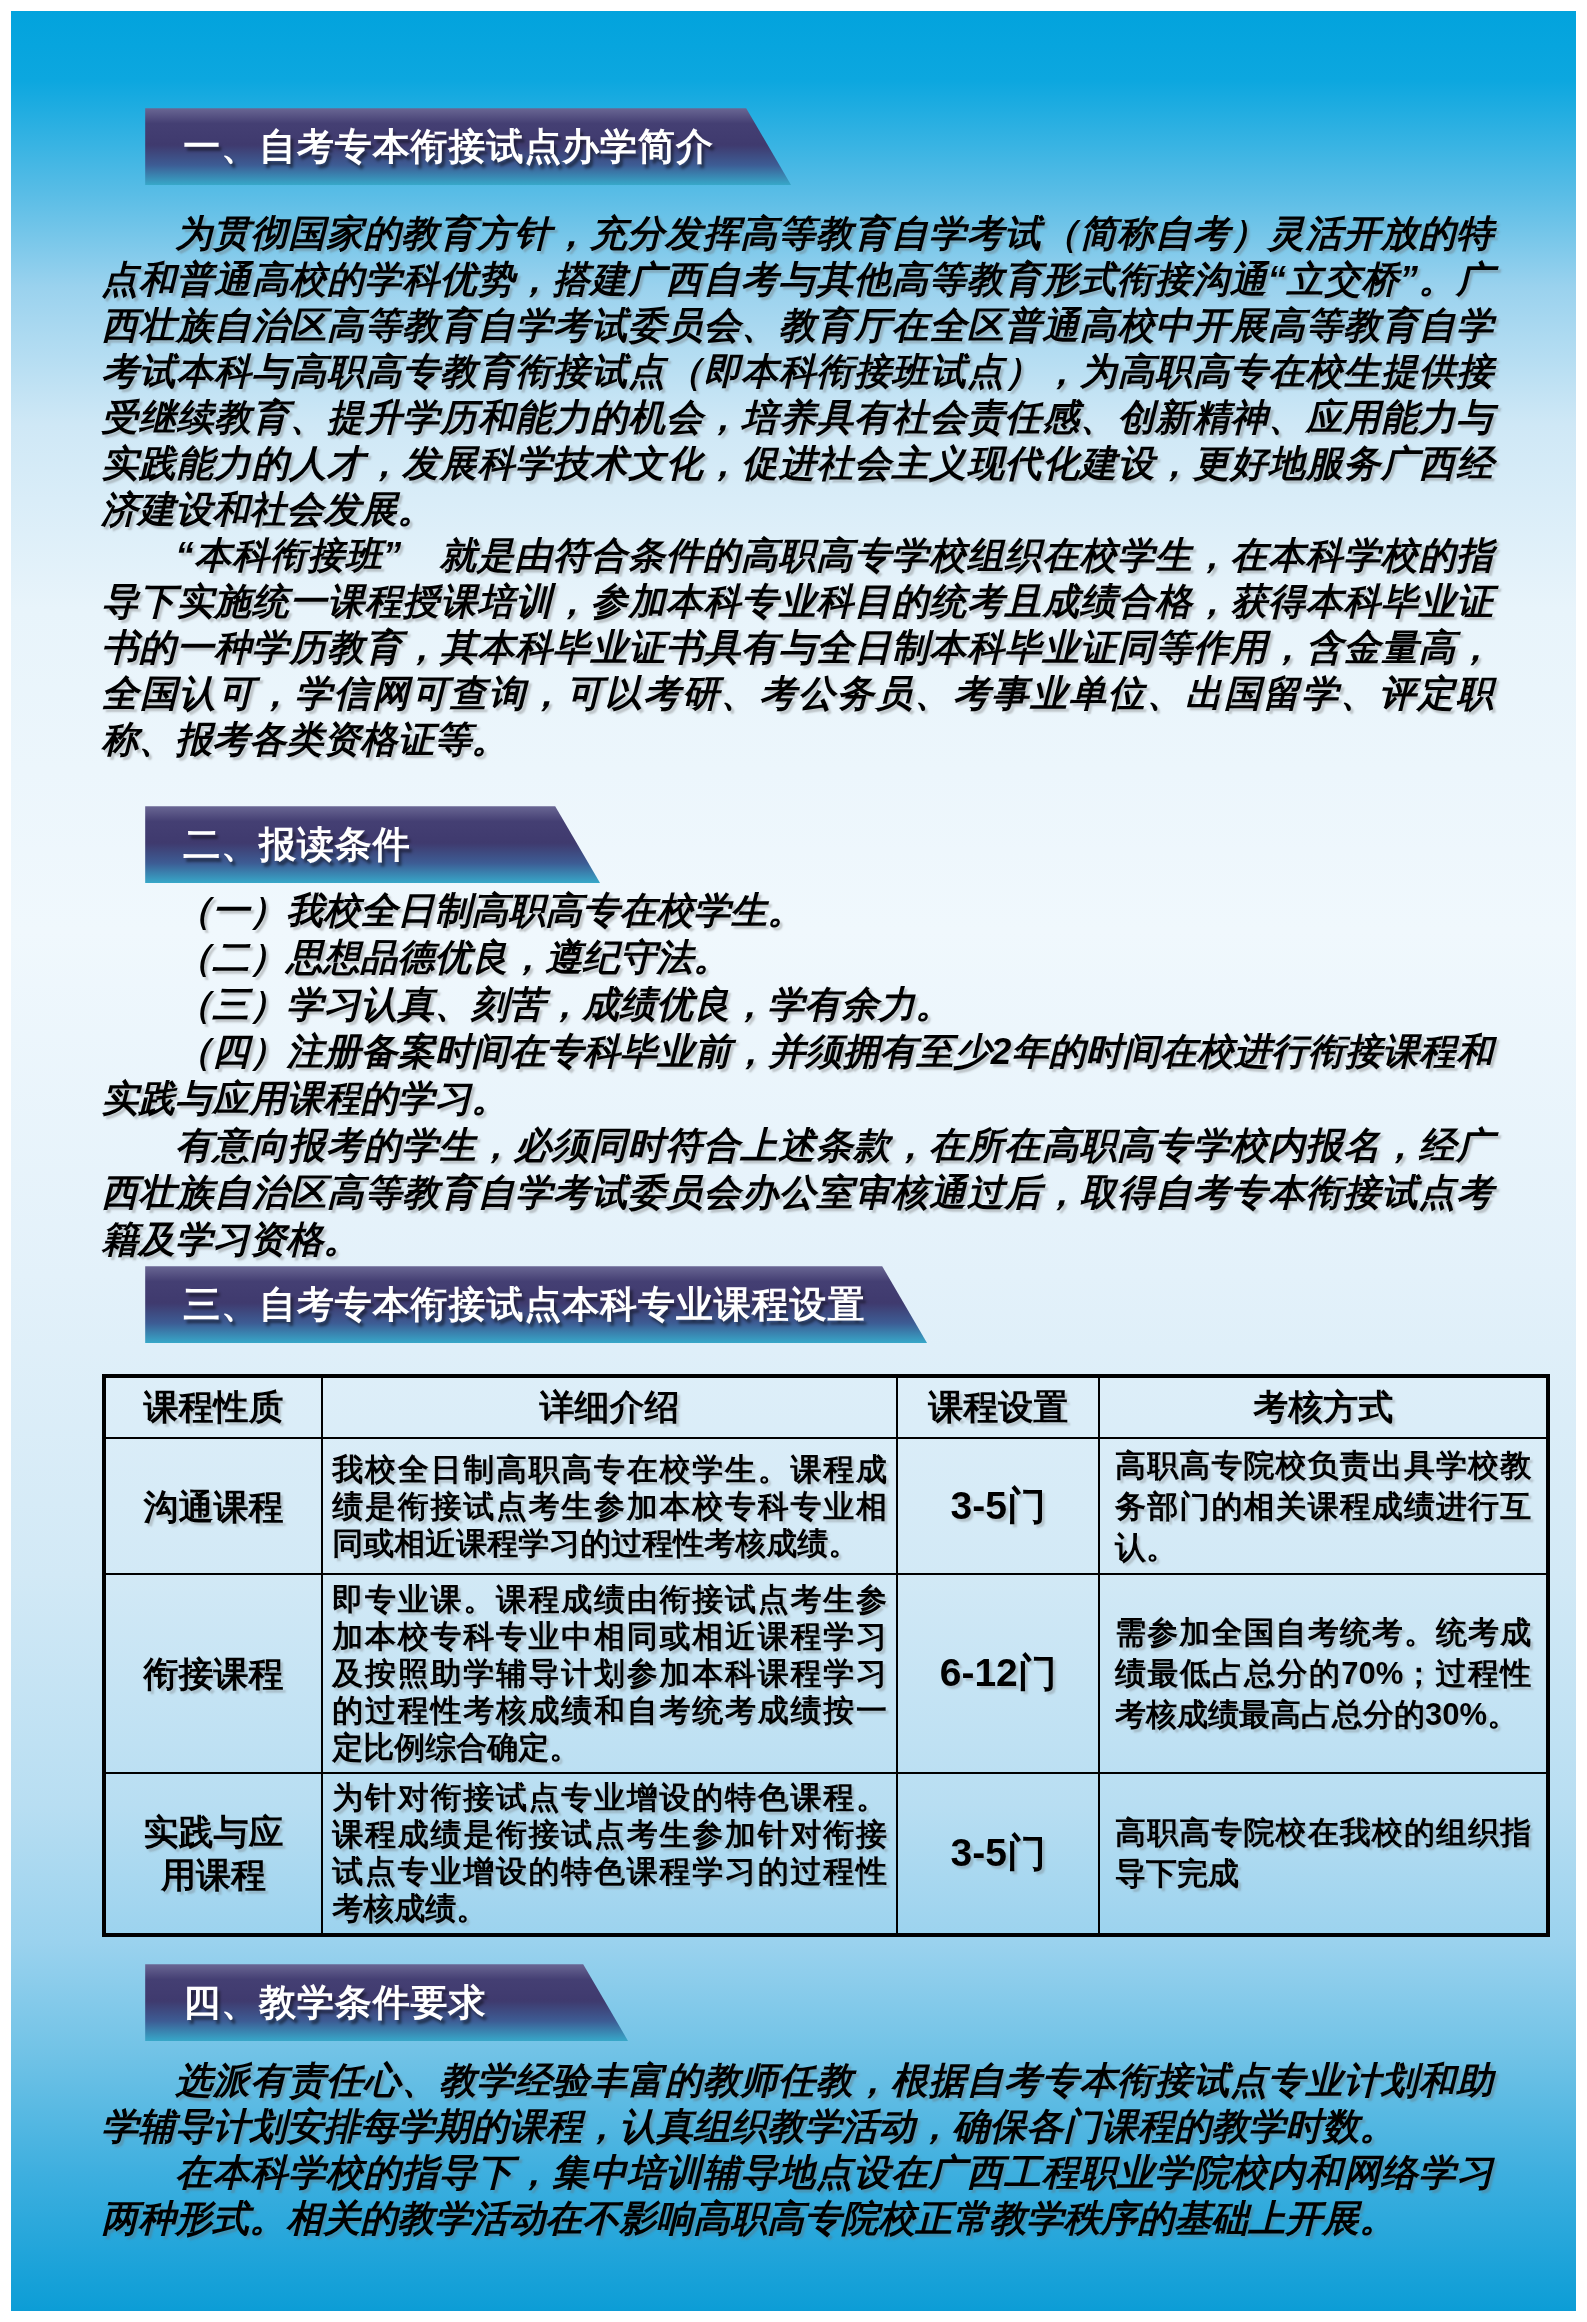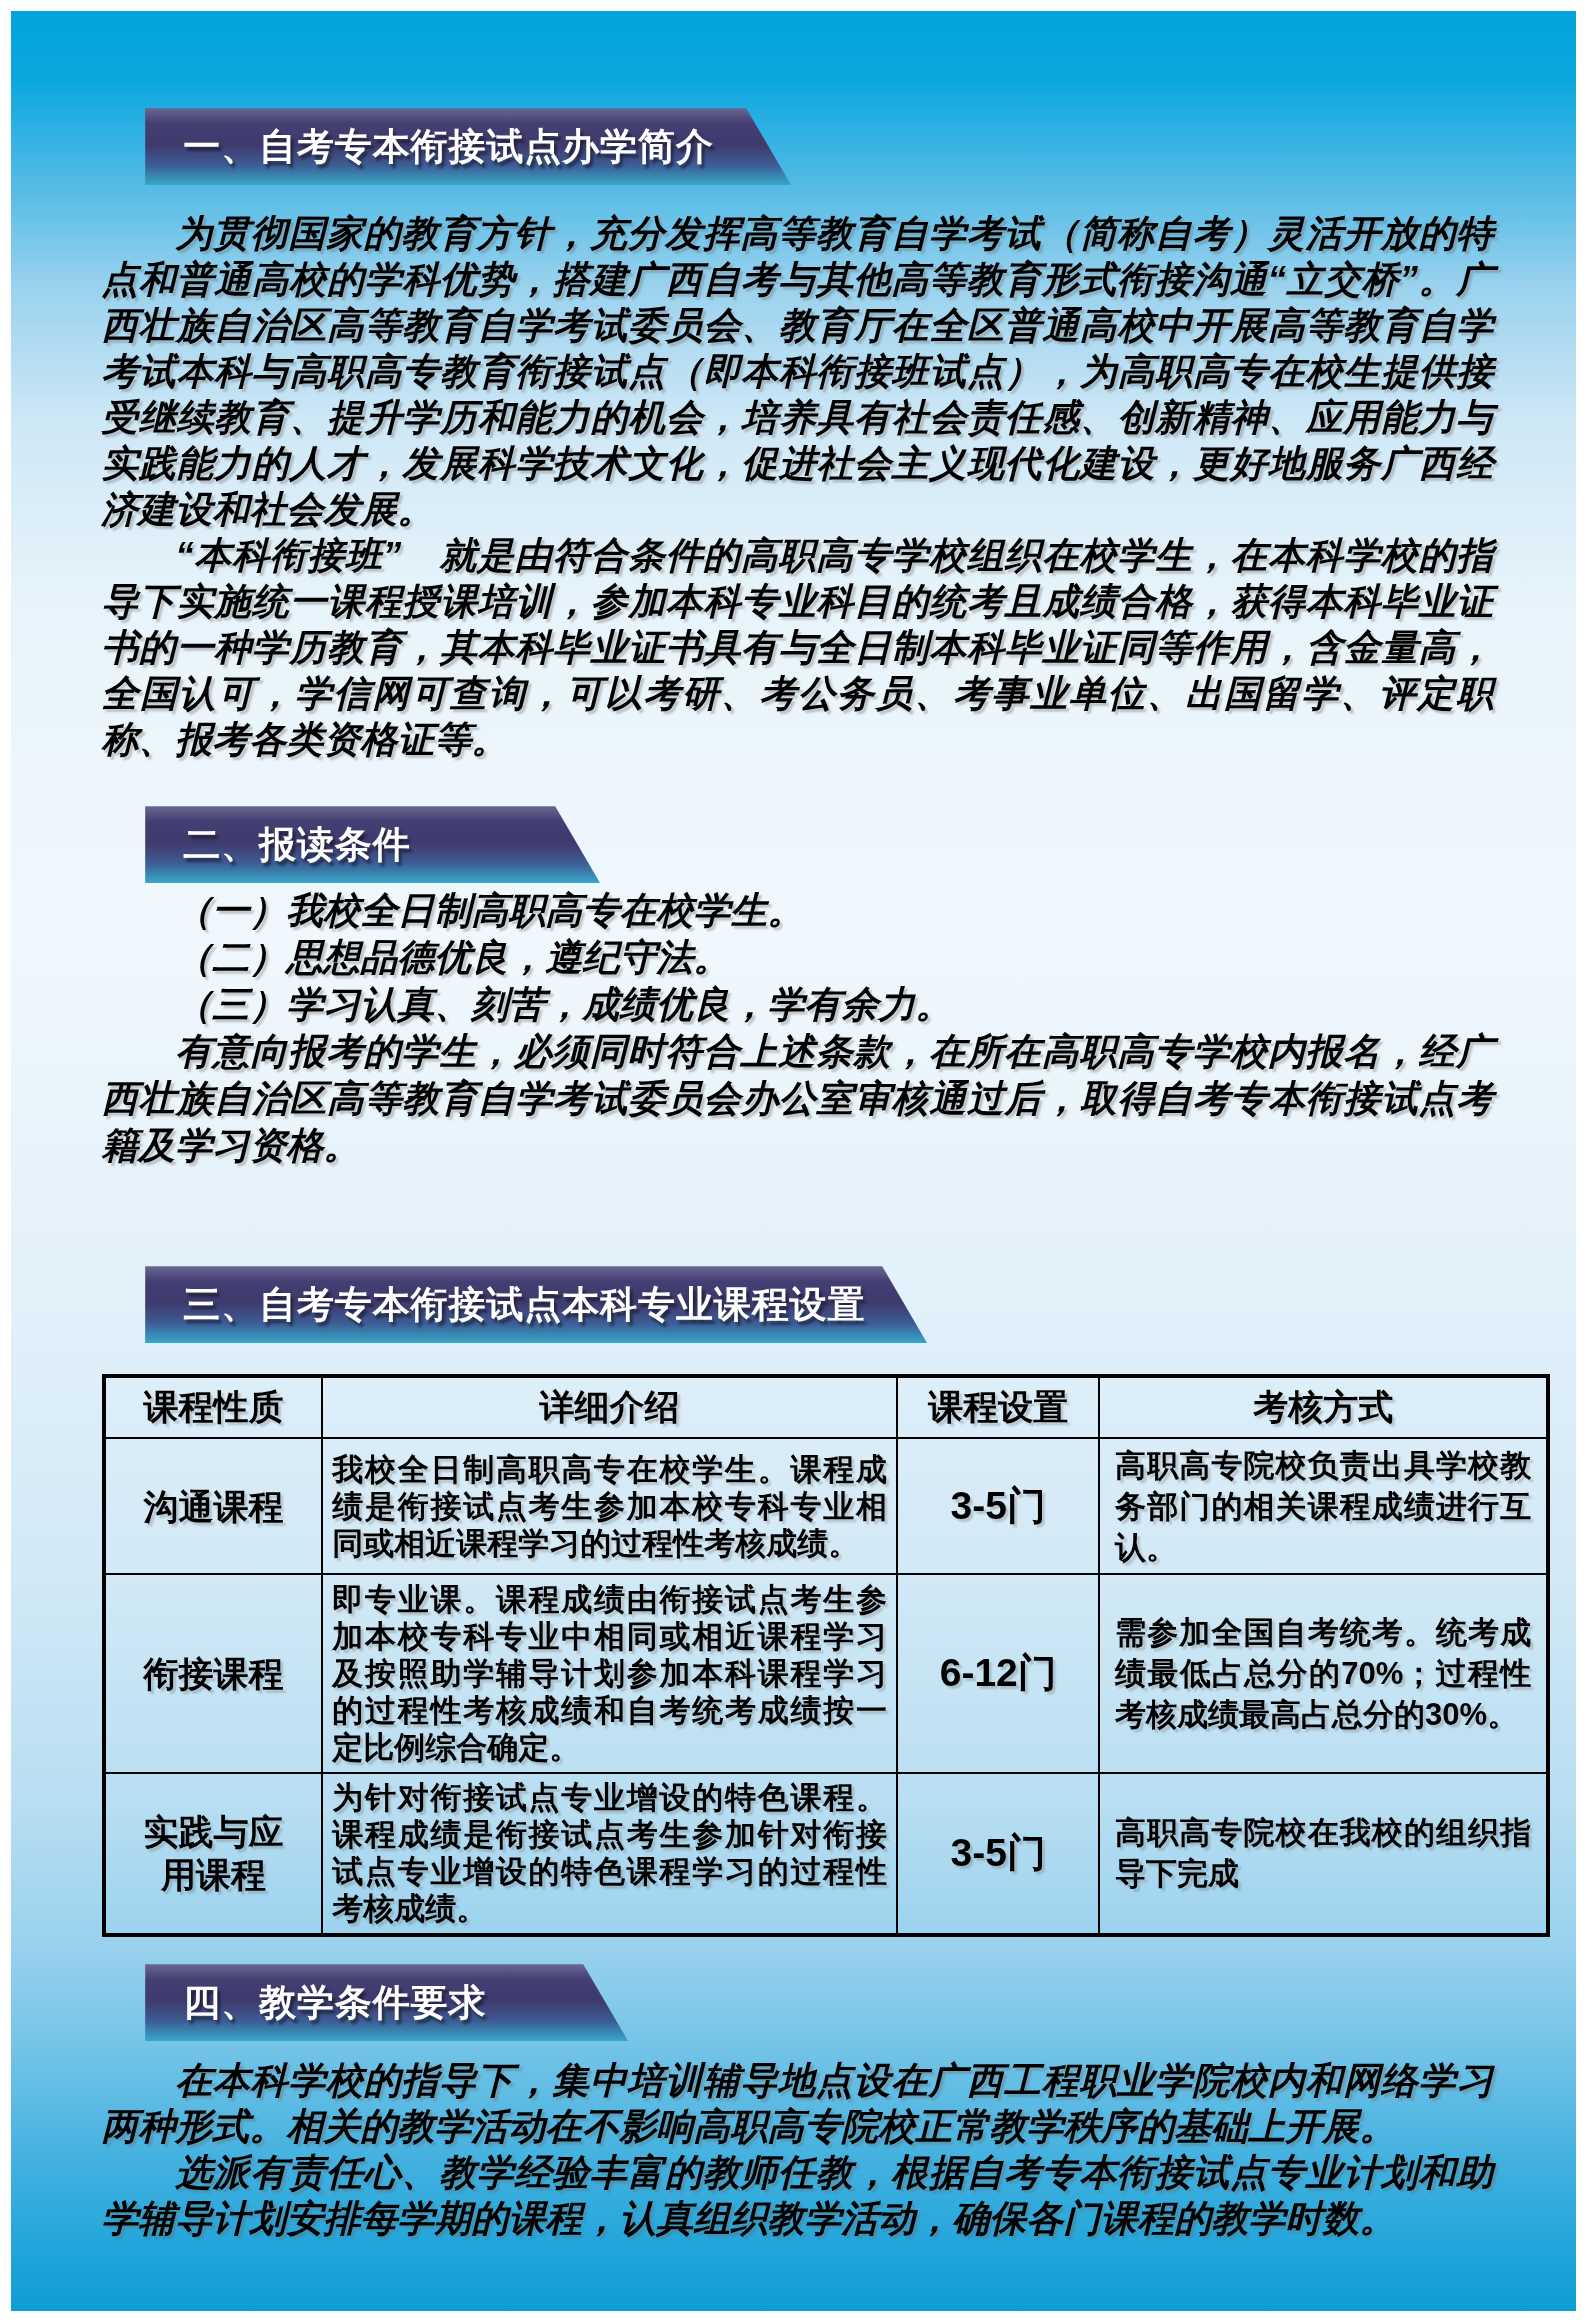--- a/index.html
+++ b/index.html
@@ -126,20 +126,21 @@
       <p>“本科衔接班”　就是由符合条件的高职高专学校组织在校学生，在本科学校的指导下实施统一课程授课培训，参加本科专业科目的统考且成绩合格，获得本科毕业证书的一种学历教育，其本科毕业证书具有与全日制本科毕业证同等作用，含金量高，全国认可，学信网可查询，可以考研、考公务员、考事业单位、出国留学、评定职称、报考各类资格证等。</p>
     </div>
 
     <div class="banner" style="top:795px; width:455px;">
       <span>二、报读条件</span>
     </div>
     <div class="bodytext" id="conditions-block" style="top:876px;">
       <p>（一）我校全日制高职高专在校学生。</p>
       <p>（二）思想品德优良，遵纪守法。</p>
       <p>（三）学习认真、刻苦，成绩优良，学有余力。</p>
+      <p>（四）注册备案时间在专科毕业前，并须拥有至少2年的时间在校进行衔接课程和实践与应用课程的学习。</p>
       <p>有意向报考的学生，必须同时符合上述条款，在所在高职高专学校内报名，经广西壮族自治区高等教育自学考试委员会办公室审核通过后，取得自考专本衔接试点考籍及学习资格。</p>
     </div>
 
     <div class="banner" style="top:1255px; width:782px;">
       <span>三、自考专本衔接试点本科专业课程设置</span>
     </div>
 
     <table class="courses">
       <colgroup>
           <col class="c1">
@@ -172,19 +173,19 @@
         <td class="count">3-5门</td>
         <td class="assess">高职高专院校在我校的组织指导下完成</td>
       </tr>
     </tbody>
       </table>
 
     <div class="banner" style="top:1953px; width:483px;">
       <span>四、教学条件要求</span>
     </div>
     <div class="bodytext" style="top:2047px;">
+      <p>选派有责任心、教学经验丰富的教师任教，根据自考专本衔接试点专业计划和助学辅导计划安排每学期的课程，认真组织教学活动，确保各门课程的教学时数。</p>
       <p>在本科学校的指导下，集中培训辅导地点设在广西工程职业学院校内和网络学习两种形式。相关的教学活动在不影响高职高专院校正常教学秩序的基础上开展。</p>
-      <p>选派有责任心、教学经验丰富的教师任教，根据自考专本衔接试点专业计划和助学辅导计划安排每学期的课程，认真组织教学活动，确保各门课程的教学时数。</p>
     </div>
 
   </div>
 </div>
 
 
 </body></html>

